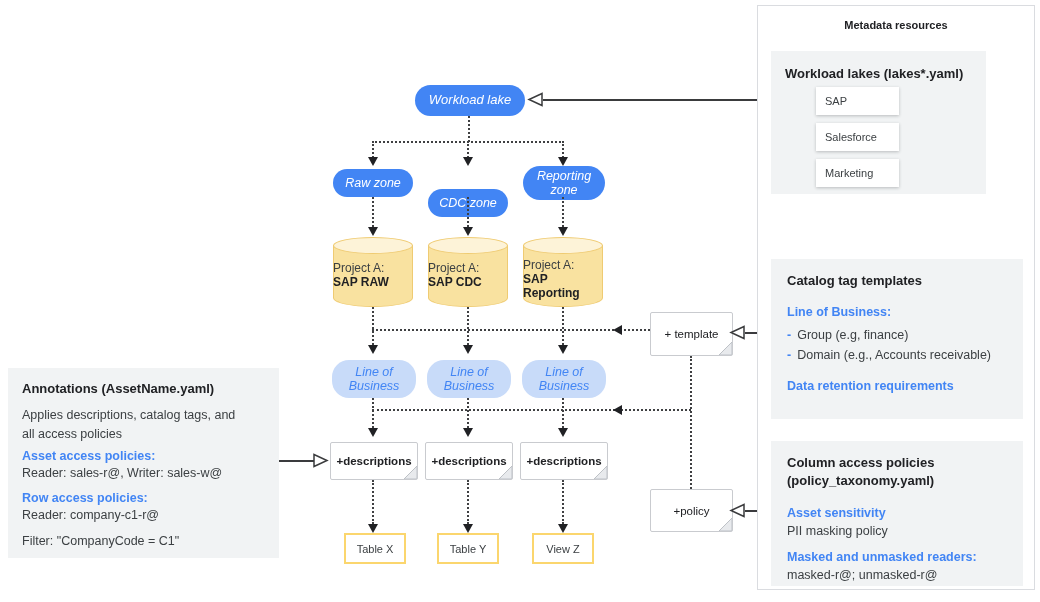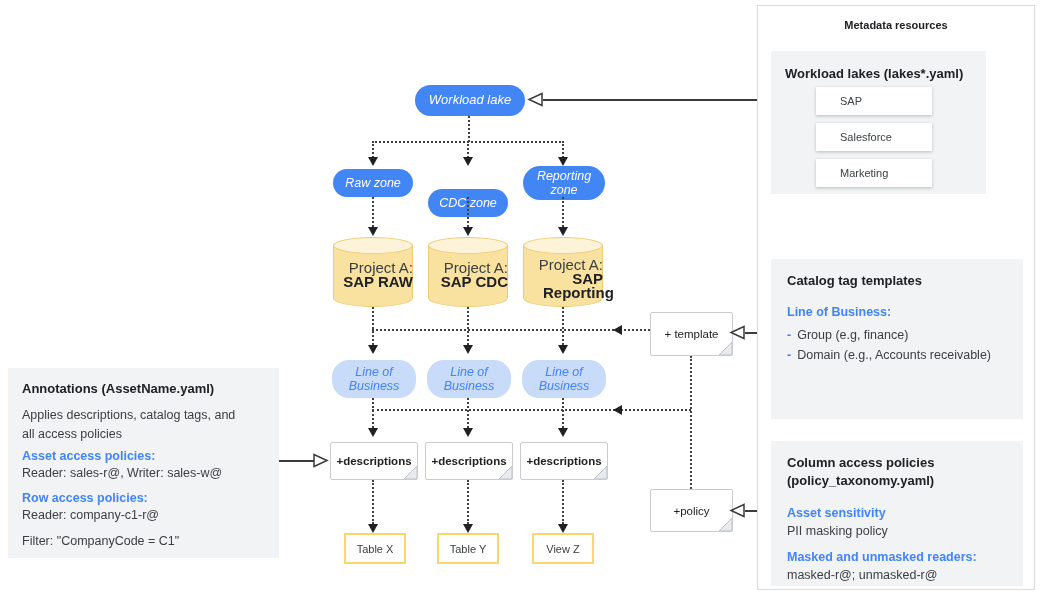--- a/index.html
+++ b/index.html
@@ -30,22 +30,22 @@
   .oarr  { position:absolute; width:16px; height:15px; }
 
   
   .cyl { position:absolute; width:80px; height:70px; }
   .cyl .body { position:absolute; left:0; right:0; top:8px; bottom:0;
                background:#f9e2a0; border:1.5px solid #efcb72;
                border-bottom-left-radius:40px 9px; border-bottom-right-radius:40px 9px;
                border-top:none; }
   .cyl .top  { position:absolute; left:0; top:0; width:80px; height:17px;
                background:#fdf3d8; border:1.5px solid #efcb72; border-radius:50%; }
-  .cyl .txt  { position:absolute; left:0; right:0; top:24px; text-align:right;
-               font-size:15px; line-height:14px; color:#3c4043; }
+  .cyl .txt  { position:absolute; left:0; right:0; top:24px; text-align:left;
+               font-size:12px; line-height:14px; color:#3c4043; }
   .cyl .txt b { color:#202124; }
 
   
   .note { position:absolute; background:#ffffff; border:1px solid #c9cbcf; border-radius:2px;
           display:flex; align-items:center; justify-content:center; font-size:11.5px;
           color:#202124; }
   .note .fold { position:absolute; right:0; bottom:0; }
 
   
   .tbox { position:absolute; width:62px; height:31px; background:#ffffff;
@@ -58,23 +58,23 @@
   #meta-title { margin-top:13px; text-align:center; font-size:11px; font-weight:bold; color:#202124; }
   .gsec { position:absolute; background:#f1f3f4; }
   .gsec .gtitle { font-size:13px; font-weight:bold; color:#202124; line-height:18px; }
   .bluehead { color:#4285f4; font-size:12.5px; font-weight:bold; }
   .bodytxt  { color:#3c4043; font-size:12.5px; }
   .bullet { display:flex; font-size:12.5px; line-height:20px; color:#3c4043; }
   .bullet .dash { color:#4285f4; margin-right:6px; font-weight:bold; }
 
   #sec-lakes { left:13px; top:45px; width:215px; height:143px; }
   #sec-lakes .gtitle { padding:14px 0 0 14px; }
-  .lakecard { position:absolute; left:58px; width:116px; height:28px; background:#ffffff;
+  .lakecard { position:absolute; left:58px; width:83px; height:28px; background:#ffffff;
               box-shadow:0 1px 3px rgba(60,64,67,.3); display:flex; align-items:center;
-              font-size:11px; color:#3c4043; padding-left:24px; }
+              font-size:11px; color:#3c4043; padding-left:9px; }
 
   #sec-catalog { left:13px; top:253px; width:252px; height:160px; padding:13px 16px; }
   #sec-policy  { left:13px; top:435px; width:252px; height:145px; padding:13px 16px; }
 
   
   #annot-panel { position:absolute; left:8px; top:368px; width:271px; height:190px;
                  background:#f1f3f4; padding:13px 14px 0 14px; }
   #annot-panel .gtitle { font-size:13px; font-weight:bold; color:#202124; }
 </style>
 </head>
@@ -240,20 +240,21 @@
       <div class="gtitle">Catalog tag templates</div>
       <div class="bluehead" style="margin-top:15px;">Line of Business:</div>
       <div class="bullet" style="margin-top:6px;">
         <span class="dash">-</span>
         <span>Group (e.g, finance)</span>
       </div>
       <div class="bullet">
         <span class="dash">-</span>
         <span>Domain (e.g., Accounts receivable)</span>
       </div>
+      <div class="bluehead" style="margin-top:14px;">Data retention requirements</div>
     </div>
 
     <div class="gsec" id="sec-policy">
       <div class="gtitle">Column access policies</div>
       <div class="gtitle">(policy_taxonomy.yaml)</div>
       <div class="bluehead" style="margin-top:16px;">Asset sensitivity</div>
       <div class="bodytxt" style="margin-top:4px;">PII masking policy</div>
       <div class="bluehead" style="margin-top:12px;">Masked and unmasked readers:</div>
       <div class="bodytxt" style="margin-top:4px;">masked-r@; unmasked-r@</div>
     </div>

